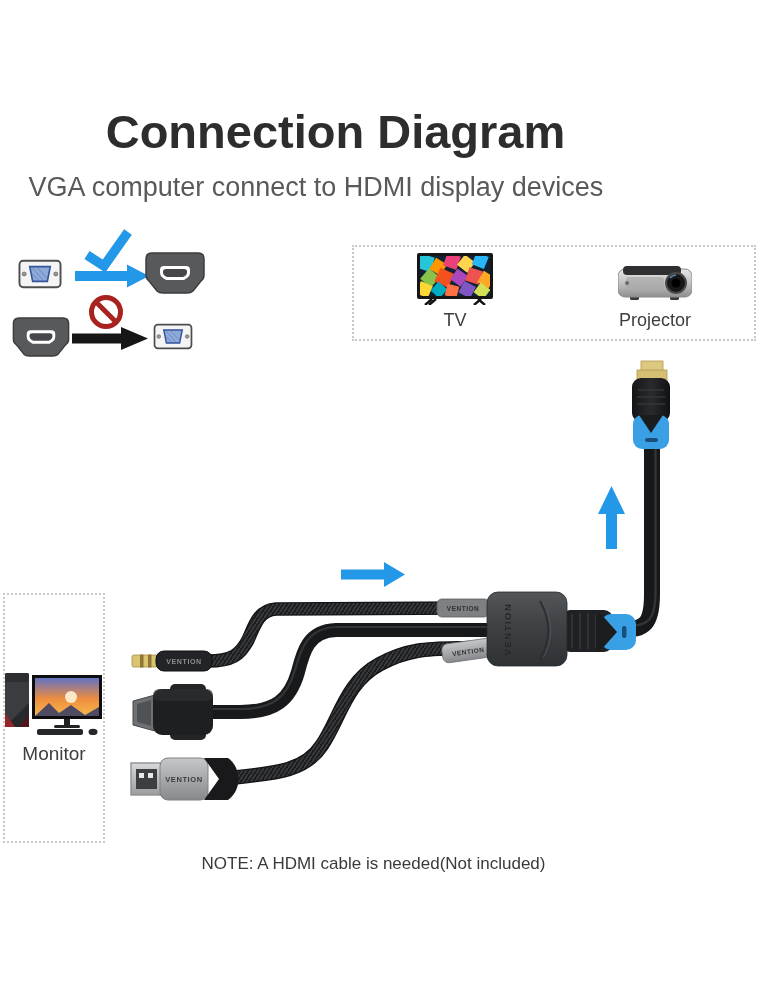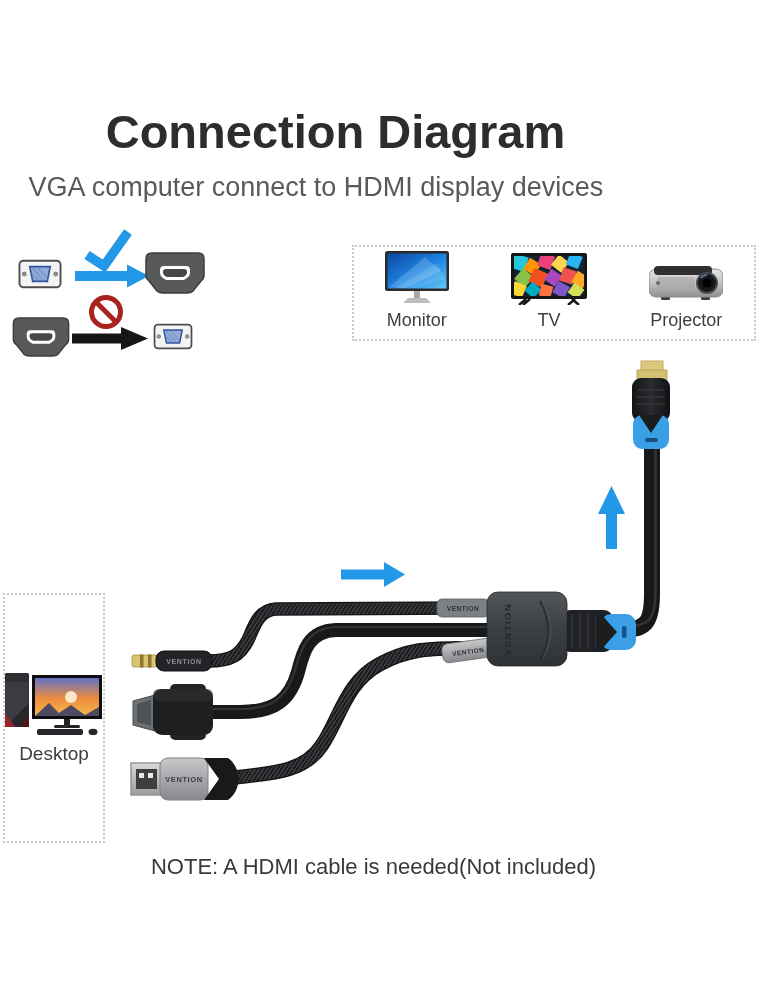--- a/index.html
+++ b/index.html
@@ -26,21 +26,21 @@
   .device-label{margin-top:5px;font-size:18px;color:#3e3e3e;}
   .sources-box{
     top:593px;left:3px;width:102px;height:250px;
     border:2px dotted #c9c9c9;display:flex;flex-direction:column;justify-content:space-evenly;align-items:center;
     box-sizing:border-box;
   }
   .source-item{display:flex;flex-direction:column;align-items:center;}
   .source-label{margin-top:8px;font-size:19px;color:#3e3e3e;}
   .note-text{
     top:854px;left:0;width:747px;text-align:center;
-    font-size:22px;color:#3a3a3a;
+    font-size:17px;color:#3a3a3a;
   }
   svg text{font-family:"Liberation Sans", sans-serif;}
 </style>
 </head>
 <body>
 
 <div class="abs page-title">Connection Diagram</div>
 <div class="abs page-subtitle">VGA computer connect to HDMI display devices</div>
 
 <svg width="0" height="0" style="position:absolute" aria-hidden="true">
@@ -74,40 +74,20 @@
     <g>
       <circle cx="98" cy="90" r="14.5" fill="none" stroke="#a8231f" stroke-width="5"></circle>
       <line x1="88" y1="80" x2="108" y2="100" stroke="#a8231f" stroke-width="5"></line>
     </g>
     <path d="M64,111.5 H113 V105 L140,116.5 L113,128 V121.5 H64 Z" fill="#161616"></path>
     <use href="#sym-vga" x="142" y="98" width="46" height="33"></use>
   </g>
 </svg>
 
 <div class="abs devices-box">
-  <div class="device-item">
-    <div class="icon-slot">
-      <svg width="64" height="54" viewBox="0 0 64 54">
-        <defs>
-          <linearGradient id="mongrad" x1="0" y1="0" x2="1" y2="1">
-            <stop offset="0" stop-color="#0d47a1"></stop>
-              <stop offset="0.55" stop-color="#1e88e5"></stop>
-              <stop offset="1" stop-color="#64c6f7"></stop>
-          </linearGradient>
-        </defs>
-        <rect x="0" y="0" width="64" height="40" rx="2.5" fill="#2a2a2a"></rect>
-        <rect x="2.5" y="2.5" width="59" height="35" fill="url(#mongrad)"></rect>
-        <path d="M4,36 L40,6 L56,20 L20,37 Z" fill="#ffffff" opacity="0.18"></path>
-        <path d="M10,37 L52,12 L60,28 L30,37 Z" fill="#ffffff" opacity="0.12"></path>
-        <rect x="29" y="40" width="6" height="7" fill="#a8a8a8"></rect>
-        <path d="M18,52 H46 L41,47 H23 Z" fill="#bdbdbd"></path>
-      </svg>
-    </div>
-    <div class="device-label">Monitor</div>
-  </div>
   <div class="device-item">
     <div class="icon-slot">
       <svg width="78" height="52" viewBox="0 0 78 52">
         <defs>
             <clipPath id="tvclip">
               <rect x="4" y="3" width="70" height="40"></rect>
             </clipPath>
           </defs>
         <rect x="1" y="0" width="76" height="46" rx="2" fill="#161616"></rect>
         <rect x="4" y="3" width="70" height="40" fill="#0e0e10"></rect>
@@ -176,21 +156,21 @@
       <path d="M24,44 L14,56 L24,56 Z" fill="#511418"></path>
       <rect x="27" y="4" width="70" height="44" fill="#0e0e10"></rect>
       <rect x="30" y="7" width="64" height="38" fill="url(#sunset)"></rect>
       <circle cx="66" cy="26" r="6" fill="#fff3d6" opacity="0.9"></circle>
       <path d="M30,45 L44,32 L54,42 L66,34 L80,44 L94,36 V45 Z" fill="#313a66" opacity="0.85"></path>
       <rect x="59" y="48" width="6" height="6" fill="#232325"></rect>
       <rect x="49" y="54" width="26" height="3" rx="1.5" fill="#232325"></rect>
       <rect x="32" y="58" width="46" height="6" rx="2" fill="#26272a"></rect>
       <ellipse cx="88" cy="61" rx="4.5" ry="3.2" fill="#26272a"></ellipse>
     </svg>
-    <div class="source-label">Desktop</div>
+    <div class="source-label">Monitor</div>
   </div>
 </div>
 
 <svg class="abs" style="left:0;top:0" width="771" height="1000" viewBox="0 0 771 1000">
   <defs>
     <pattern id="braid" width="8" height="6" patternUnits="userSpaceOnUse">
       <rect width="8" height="6" fill="#1d1e20"></rect>
       <path d="M0,6 L4,0 M4,6 L8,0" stroke="#3c3e41" stroke-width="1.5"></path>
     </pattern>
     <linearGradient id="adgrad" x1="0" y1="0" x2="0" y2="1">

